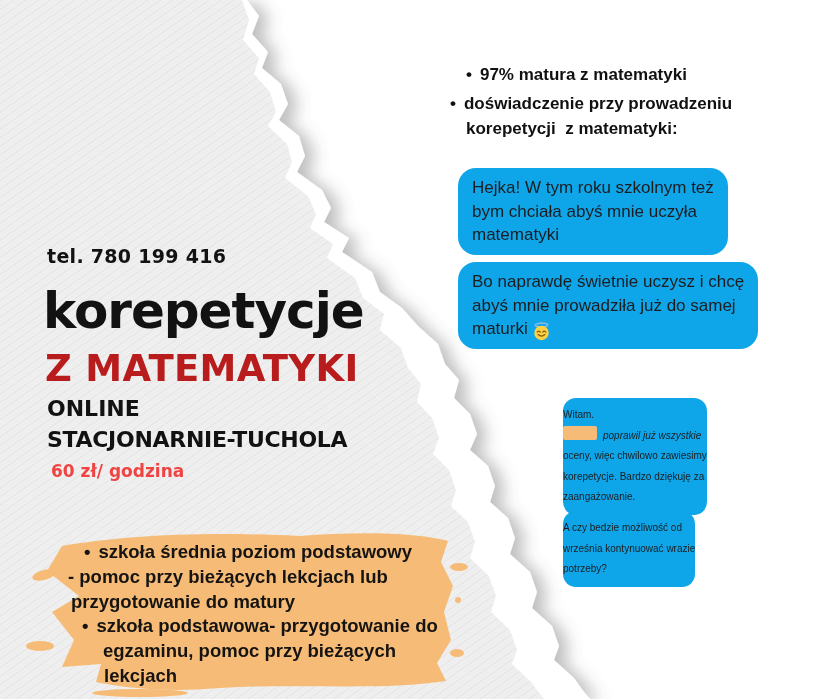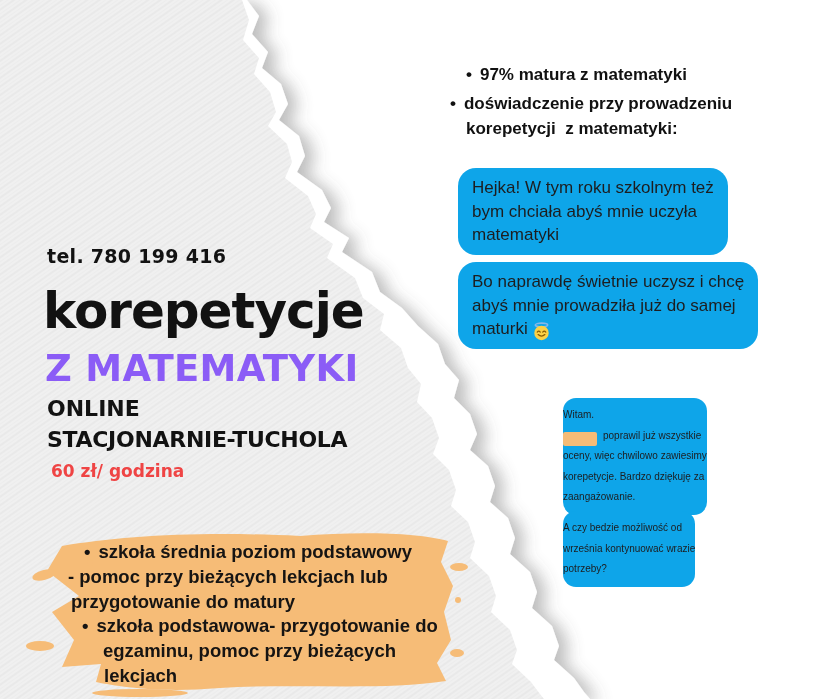--- a/index.html
+++ b/index.html
@@ -6,21 +6,21 @@
   .stage{
     position:relative;width:834px;height:699px;overflow:hidden;background:#ffffff;
     font-family:"Liberation Sans",sans-serif;
   }
   .stage svg.bg{position:absolute;left:0;top:0;}
   .abs{position:absolute;}
 
   
   .phone{left:47px;top:244px;font:bold 19px/24px "DejaVu Sans",sans-serif;color:#121212;letter-spacing:.3px;}
   .title1{left:43px;top:281px;font:bold 50px/60px "DejaVu Sans",sans-serif;color:#121212;letter-spacing:-1px;}
-  .title2{left:45px;top:345px;font:bold 37px/48px "DejaVu Sans",sans-serif;color:#8b5cf6;letter-spacing:.3px;}
+  .title2{left:45px;top:345px;font:bold 37px/48px "DejaVu Sans",sans-serif;color:#b91c1c;letter-spacing:.3px;}
   .mode1{left:47px;top:395px;font:bold 22px/28px "DejaVu Sans",sans-serif;color:#121212;}
   .mode2{left:47px;top:426px;font:bold 22px/28px "DejaVu Sans",sans-serif;color:#121212;letter-spacing:-.3px;}
   .price{left:51px;top:460px;font:bold 17px/22px "DejaVu Sans",sans-serif;color:#ef4444;}
 
   .offer-line{font:bold 18.5px/23px "Liberation Sans",sans-serif;color:#161413;white-space:pre;}
   .ol1{left:84px;top:540px;}
   .ol2{left:68px;top:565px;}
   .ol3{left:71px;top:590px;}
   .ol4{left:82px;top:614px;}
   .ol5{left:103px;top:639px;}
@@ -45,21 +45,21 @@
   .b1{left:458px;top:168px;}
   .b2{left:458px;top:262px;}
   .b3{left:563px;top:398px;}
   .b4{left:563px;top:511px;}
   .lastline{display:flex;align-items:flex-end;}
   .emoji{width:19px;height:19px;margin-left:4px;display:inline-block;}
   .redaction{
     display:inline-block;width:34px;height:14px;border-radius:2px;
     background:#f6bc77;margin-right:6px;vertical-align:-2px;
   }
-  .b3 .row{display:flex;align-items:flex-end;}
+  .b3 .row{display:flex;align-items:flex-start;font-style:italic;}
 </style>
 </head>
 <body>
 
 <div class="stage">
 
   <svg class="bg" width="834" height="699" viewBox="0 0 834 699">
     <defs>
       <filter id="tearShadow" x="-20%" y="-20%" width="150%" height="140%">
         <feDropShadow dx="10" dy="3" stdDeviation="8" flood-color="#555555" flood-opacity="0.38"></feDropShadow>

